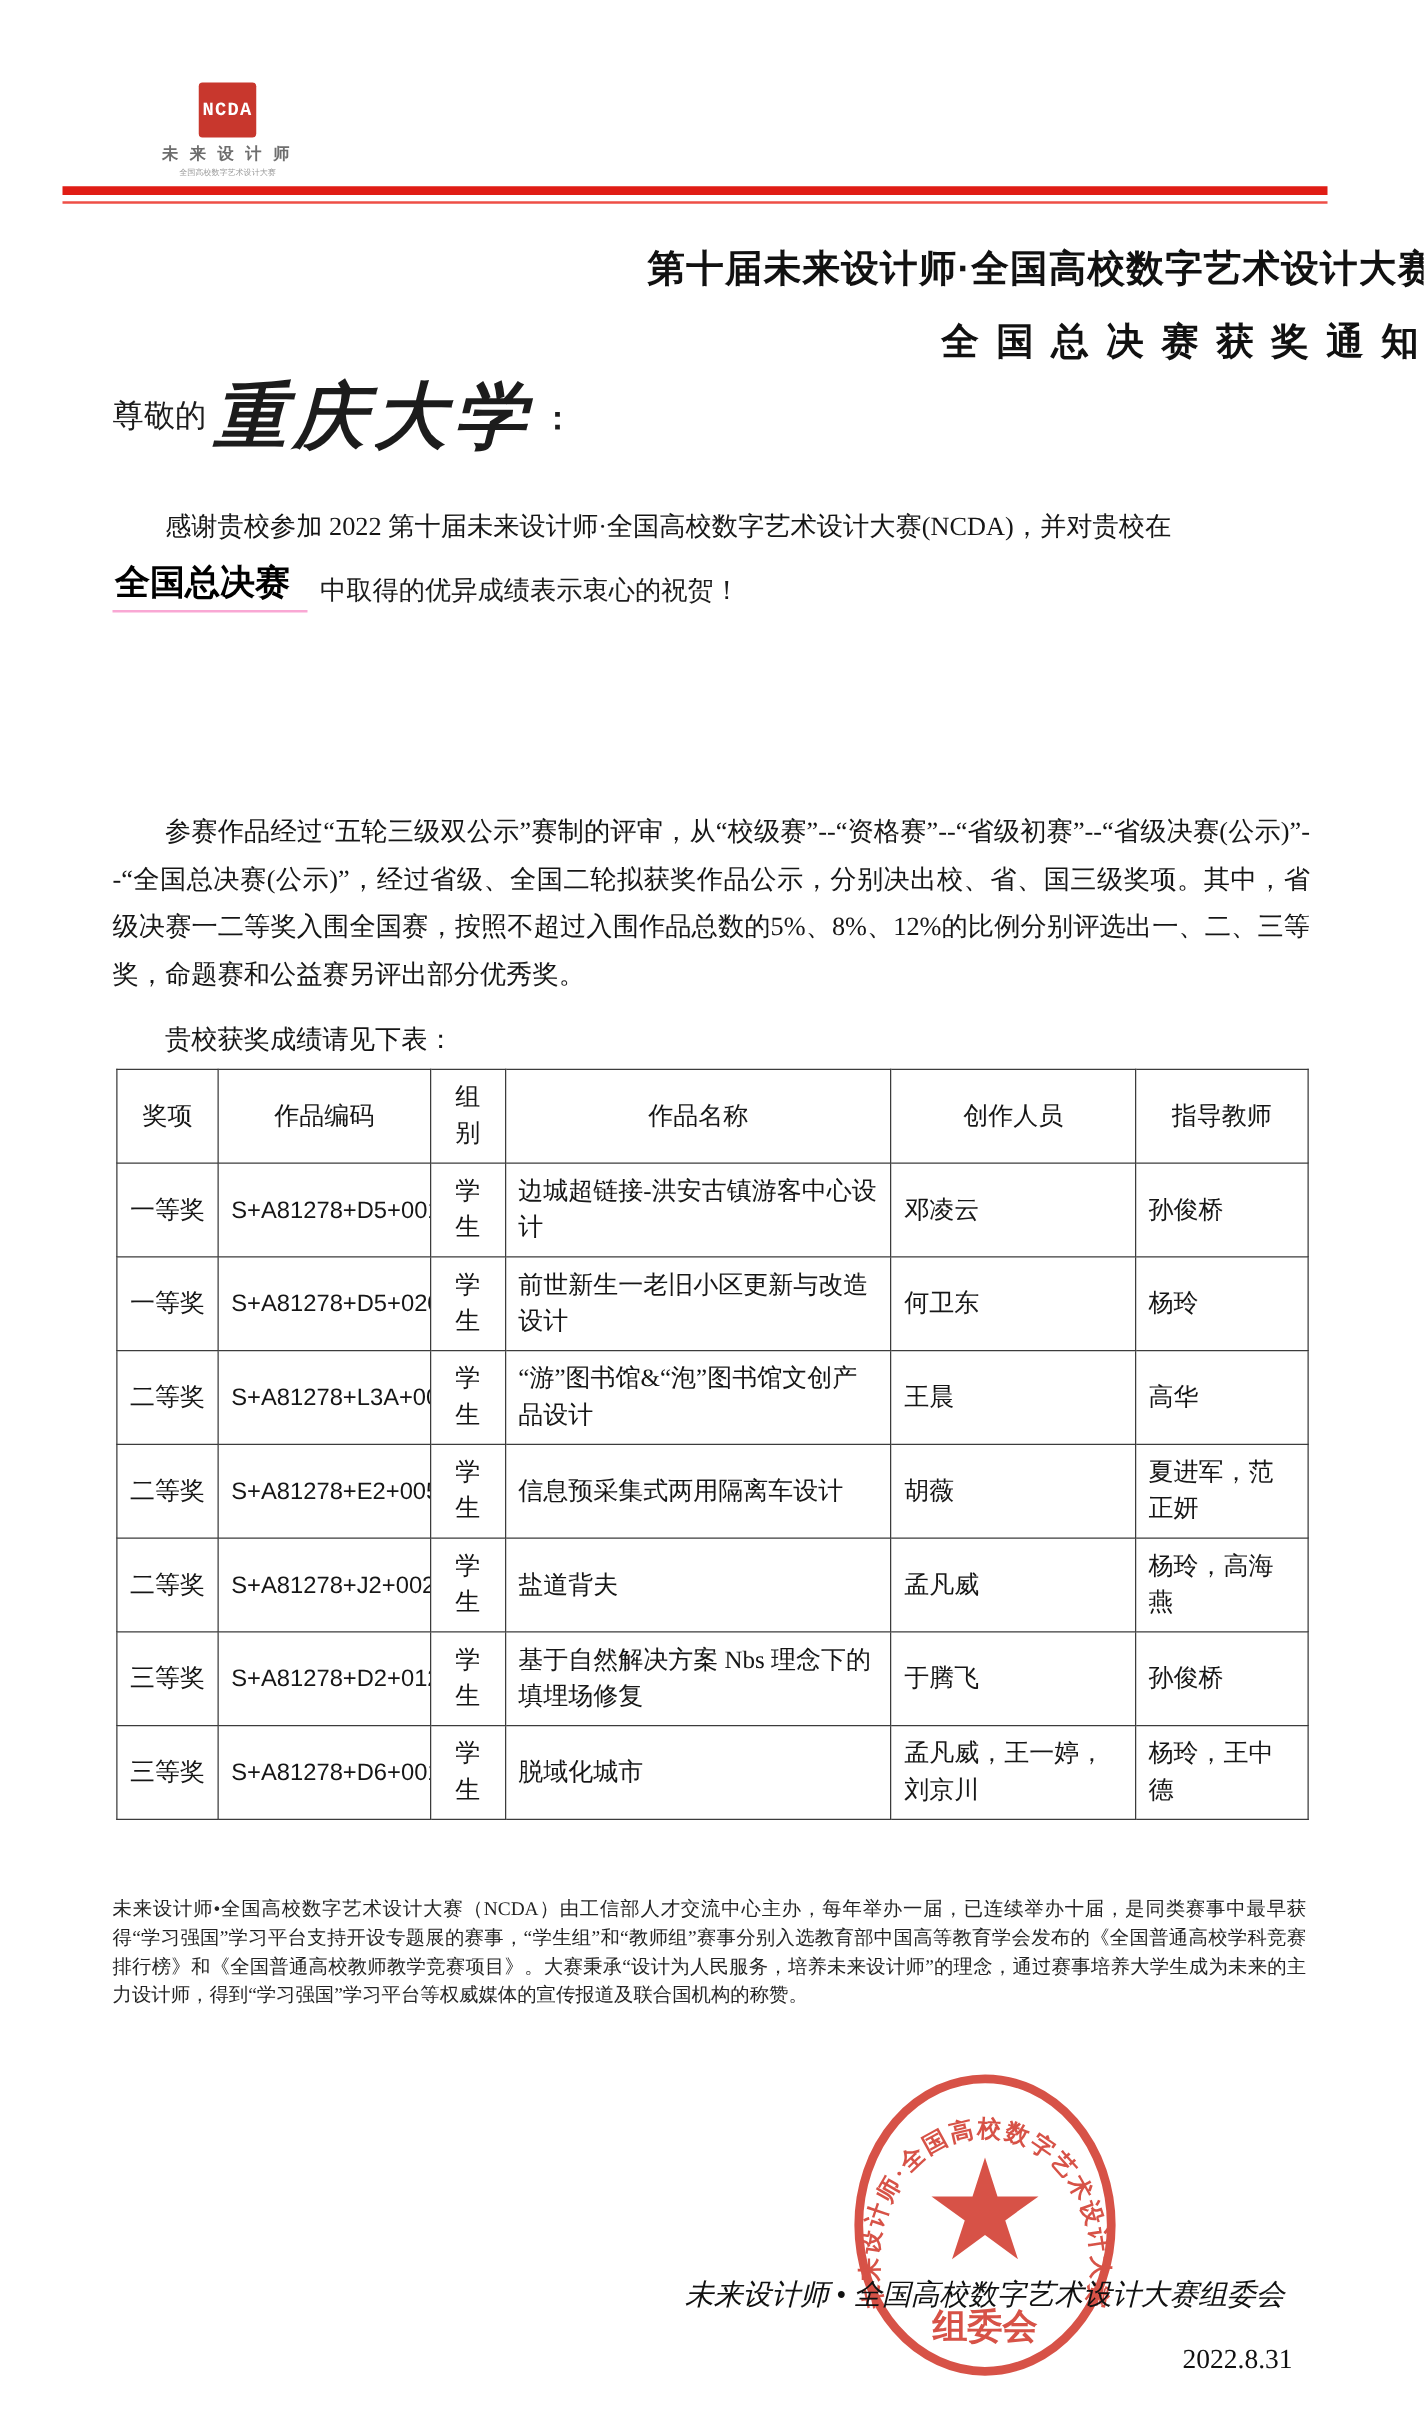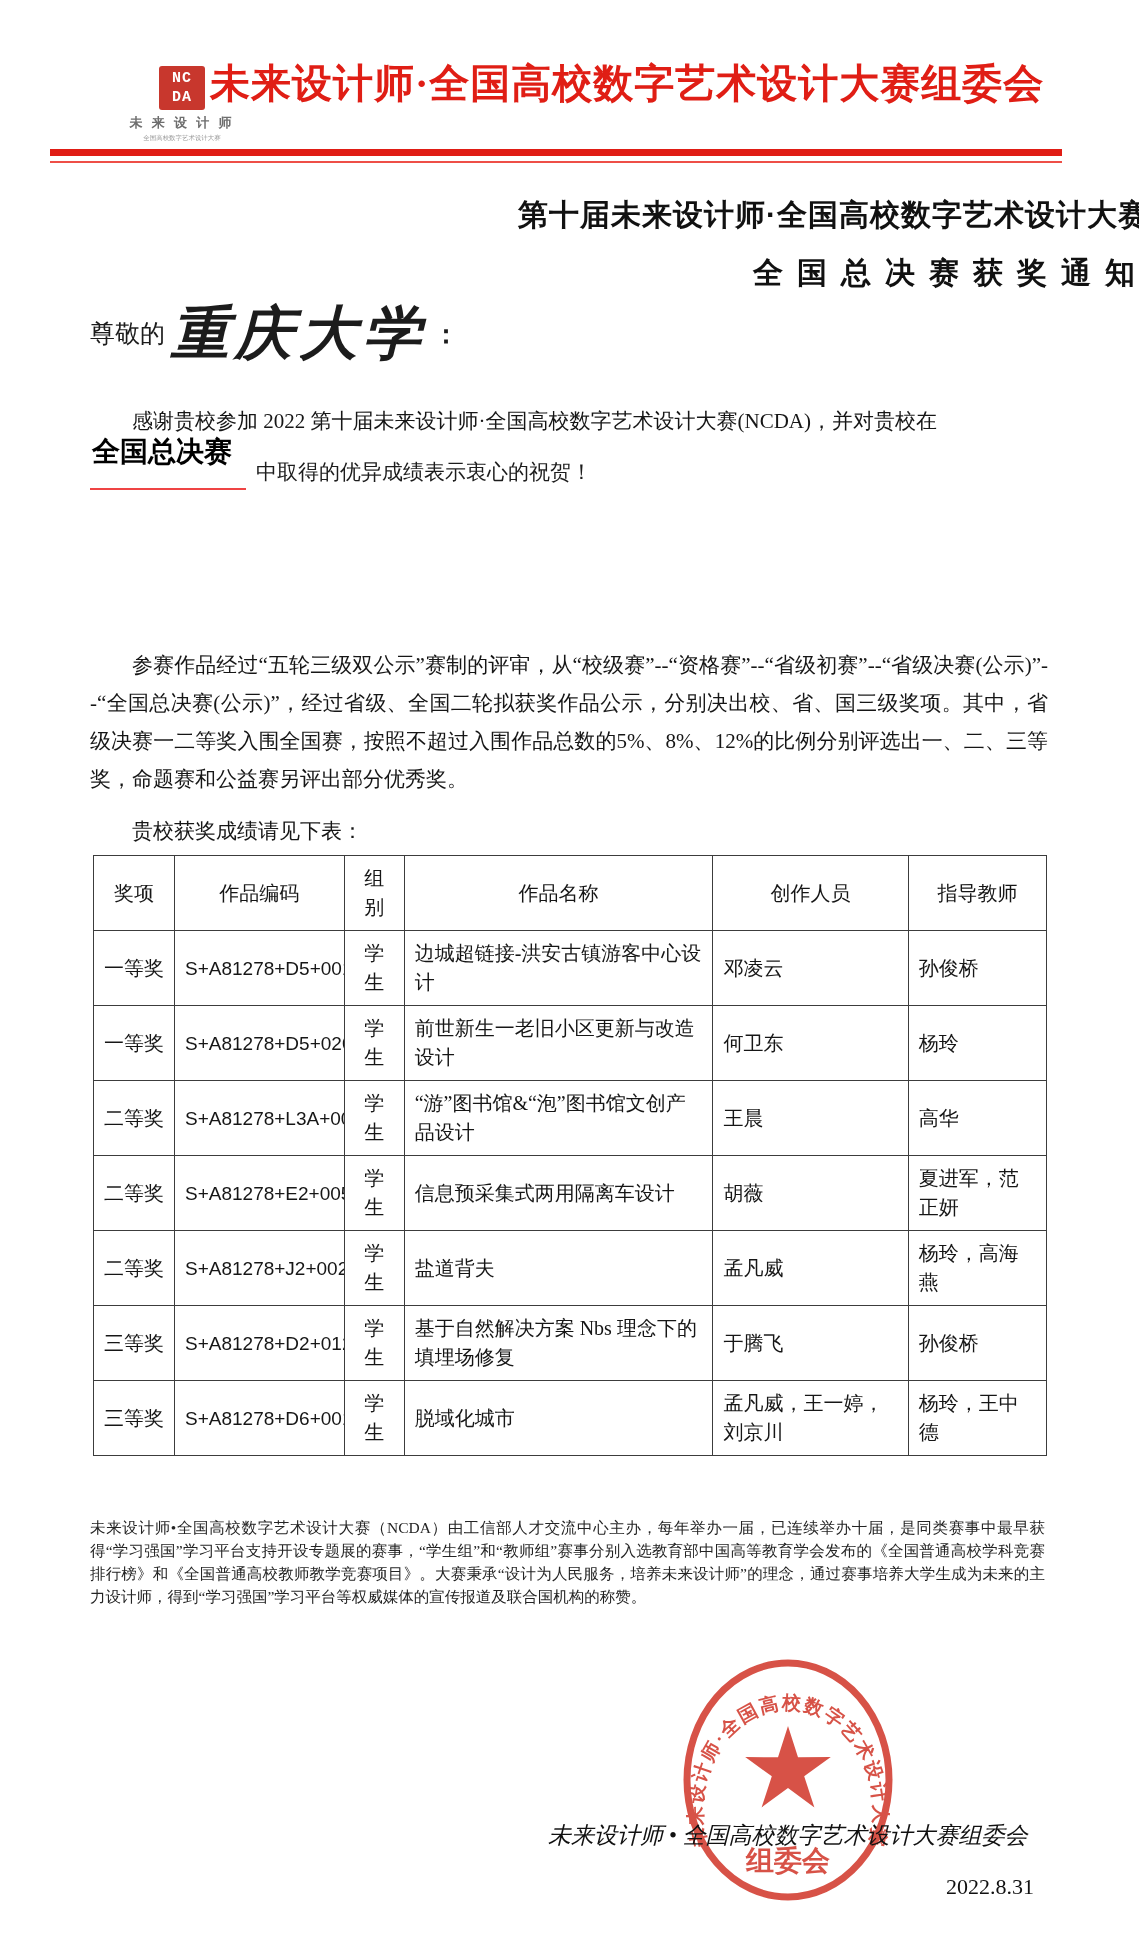--- a/index.html
+++ b/index.html
@@ -10,21 +10,21 @@
     font-family:"Liberation Serif","DejaVu Serif",serif;
     color:#1c1c1c;
     overflow:hidden;
   }
   
   .logo{position:absolute;left:122px;top:66px;width:120px;text-align:center;}
   .logo-seal{
     width:46px;height:44px;margin:0 auto;background:#c8372d;border-radius:3px;
     color:#fff;font-family:"Liberation Mono","DejaVu Sans Mono",monospace;
     font-weight:bold;font-size:15px;line-height:19px;letter-spacing:1px;
-    display:flex;flex-direction:column;align-items:center;justify-content:center;
+    display:flex;flex-direction:row;align-items:center;justify-content:center;
   }
   .logo-sub1{margin-top:4px;font-size:13px;letter-spacing:3px;color:#6e6e6e;font-weight:bold;white-space:nowrap;}
   .logo-sub2{margin-top:1px;font-size:7px;color:#9a9a9a;white-space:nowrap;transform:scale(.92);}
   .org-title{
     position:absolute;left:210px;top:56px;width:900px;margin:0;
     font-size:40px;font-weight:bold;color:#e01e15;letter-spacing:1px;
     font-family:"Liberation Serif","DejaVu Serif",serif;white-space:nowrap;
   }
   .rule-thick{position:absolute;left:50px;right:77px;top:149px;height:7px;background:#e01d15;}
   .rule-thin{position:absolute;left:50px;right:77px;top:161px;height:2px;background:#ee4f47;}
@@ -49,21 +49,21 @@
     position:absolute;left:90px;right:91px;margin:0;
     font-size:21px;line-height:38px;text-align:justify;text-justify:inter-ideograph;
     color:#161616;
   }
   .indent{text-indent:2em;}
   .p1{top:402px;}
   .p1-line2{position:absolute;left:90px;right:91px;top:438px;height:52px;display:flex;align-items:flex-end;}
   .final-highlight{
     font-family:"Liberation Sans","DejaVu Sans",sans-serif;
     font-size:28px;font-weight:bold;color:#000;
-    border-bottom:2px solid #ef4444;padding:0 14px 16px 2px;line-height:40px;
+    border-bottom:2px solid #f9a8d4;padding:0 14px 2px 2px;line-height:40px;
   }
   .p1-rest{font-size:21px;line-height:36px;margin-left:10px;}
   .p2{top:506px;}
   .p3{top:646px;}
   .p4{top:812px;}
   
   .awards{
     position:absolute;left:93px;top:855px;width:954px;
     border-collapse:collapse;table-layout:fixed;
     font-size:20px;color:#161616;
@@ -93,21 +93,20 @@
 
   <div class="logo">
     <div class="logo-seal">
       <span>NC</span>
       <span>DA</span>
     </div>
     <div class="logo-sub1">未 来 设 计 师</div>
     <div class="logo-sub2">全国高校数字艺术设计大赛</div>
   </div>
 
-  <h1 class="org-title">未来设计师·全国高校数字艺术设计大赛组委会</h1>
 
   <div class="rule-thick"></div>
   <div class="rule-thin"></div>
 
   <h2 class="doc-title l1">第十届未来设计师·全国高校数字艺术设计大赛</h2>
   <h2 class="doc-title l2">全国总决赛获奖通知</h2>
 
   <div class="salutation">
     <span class="prefix">尊敬的</span>
     <span class="uni">重庆大学</span>

